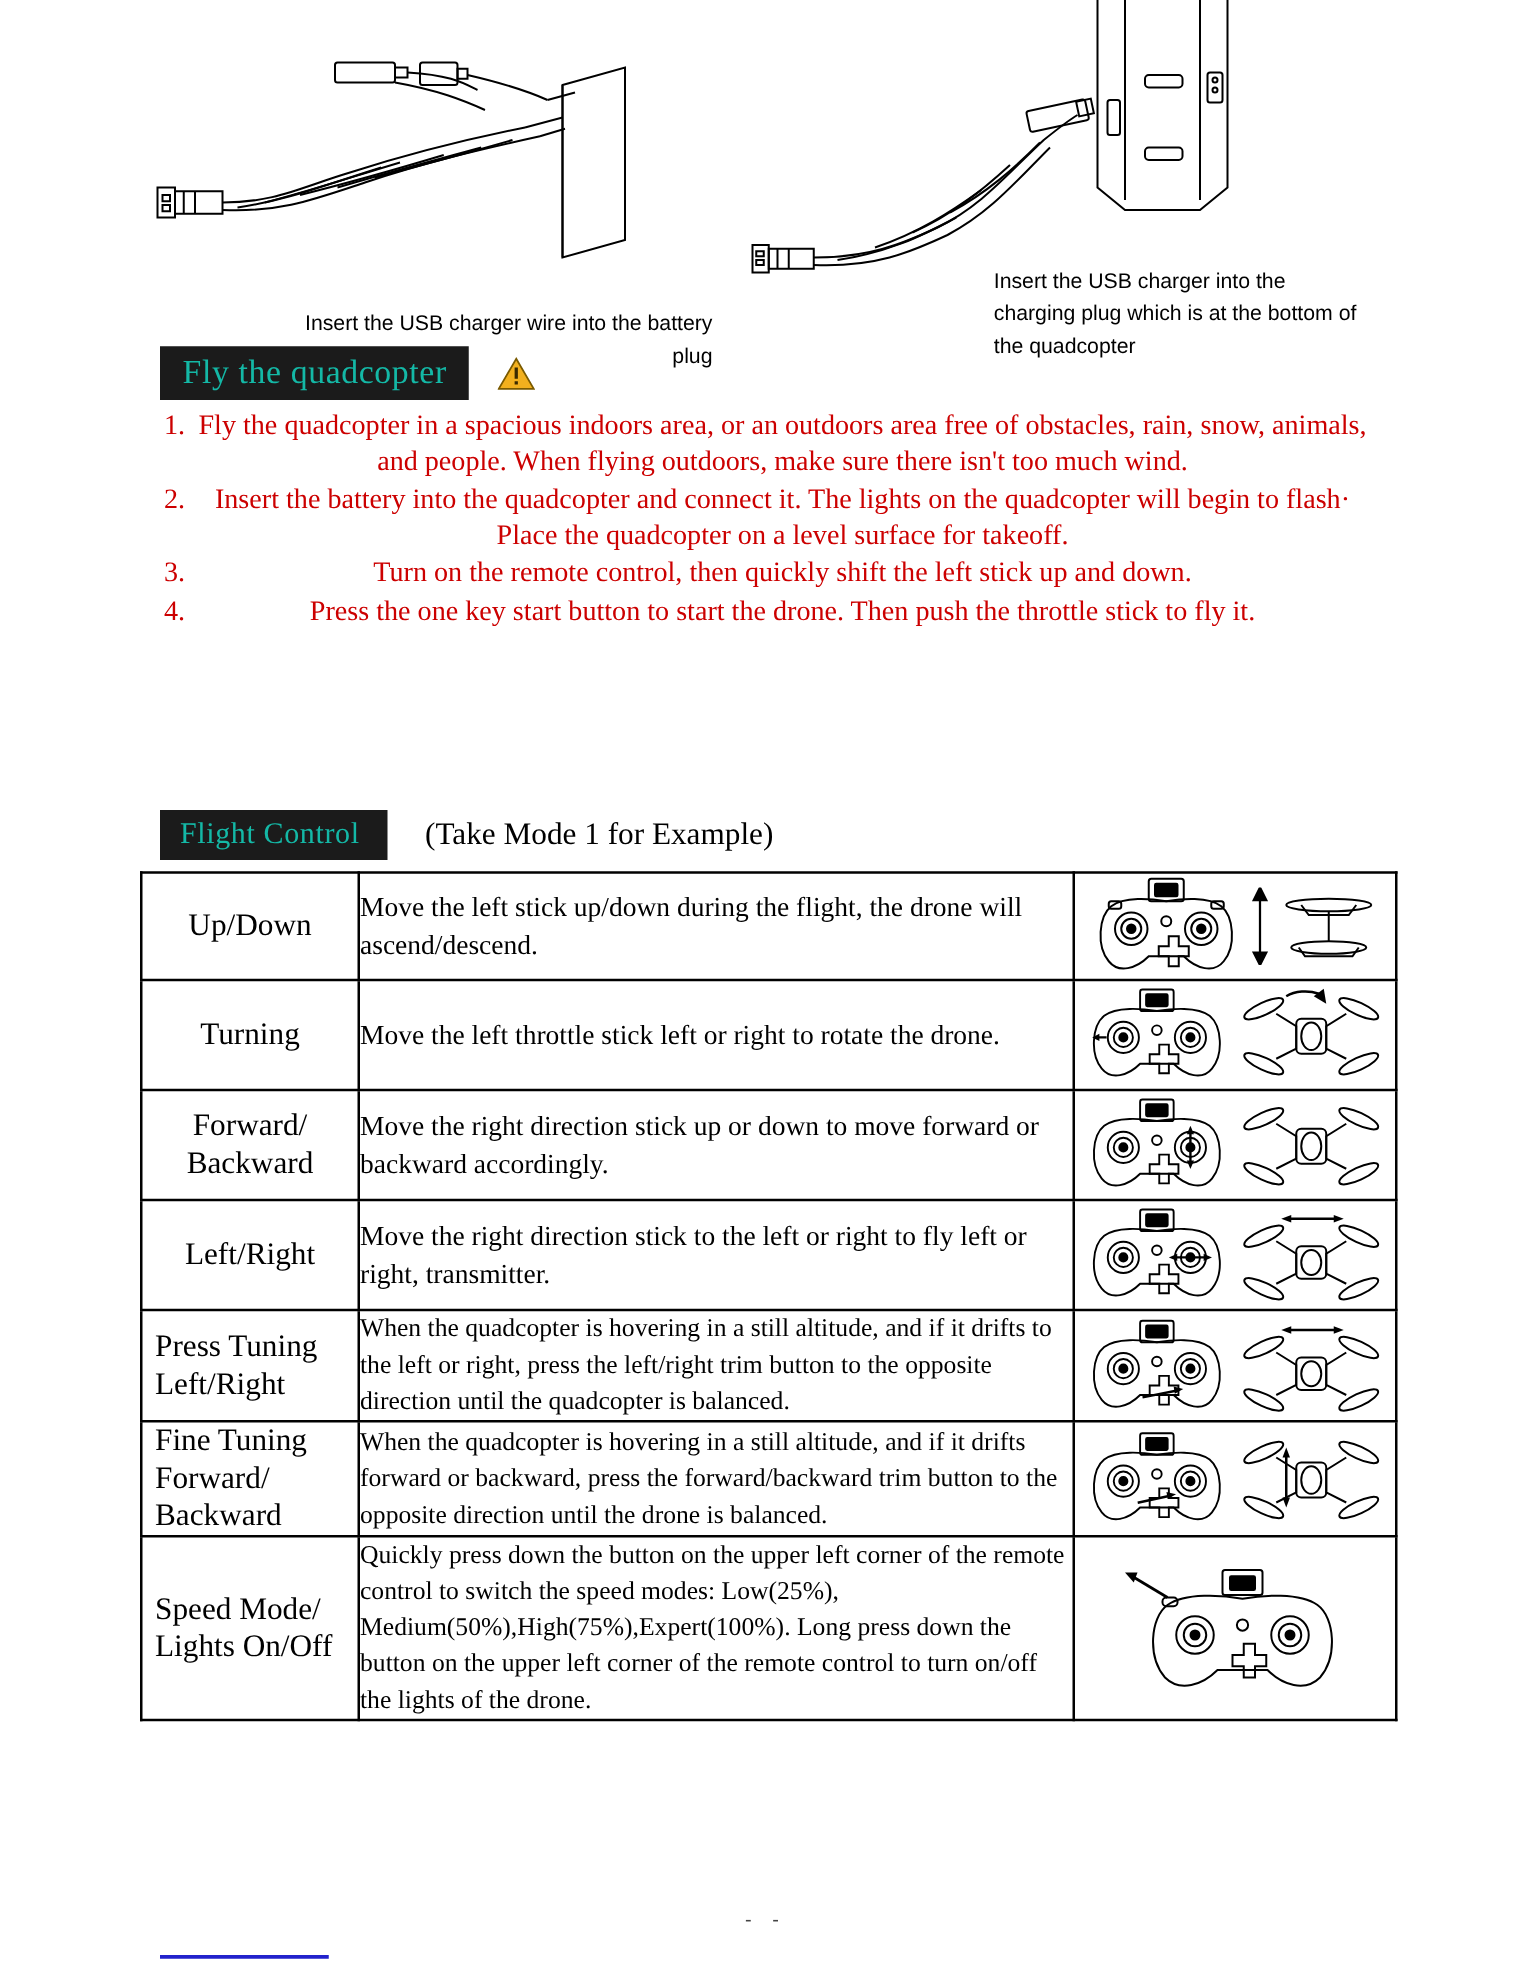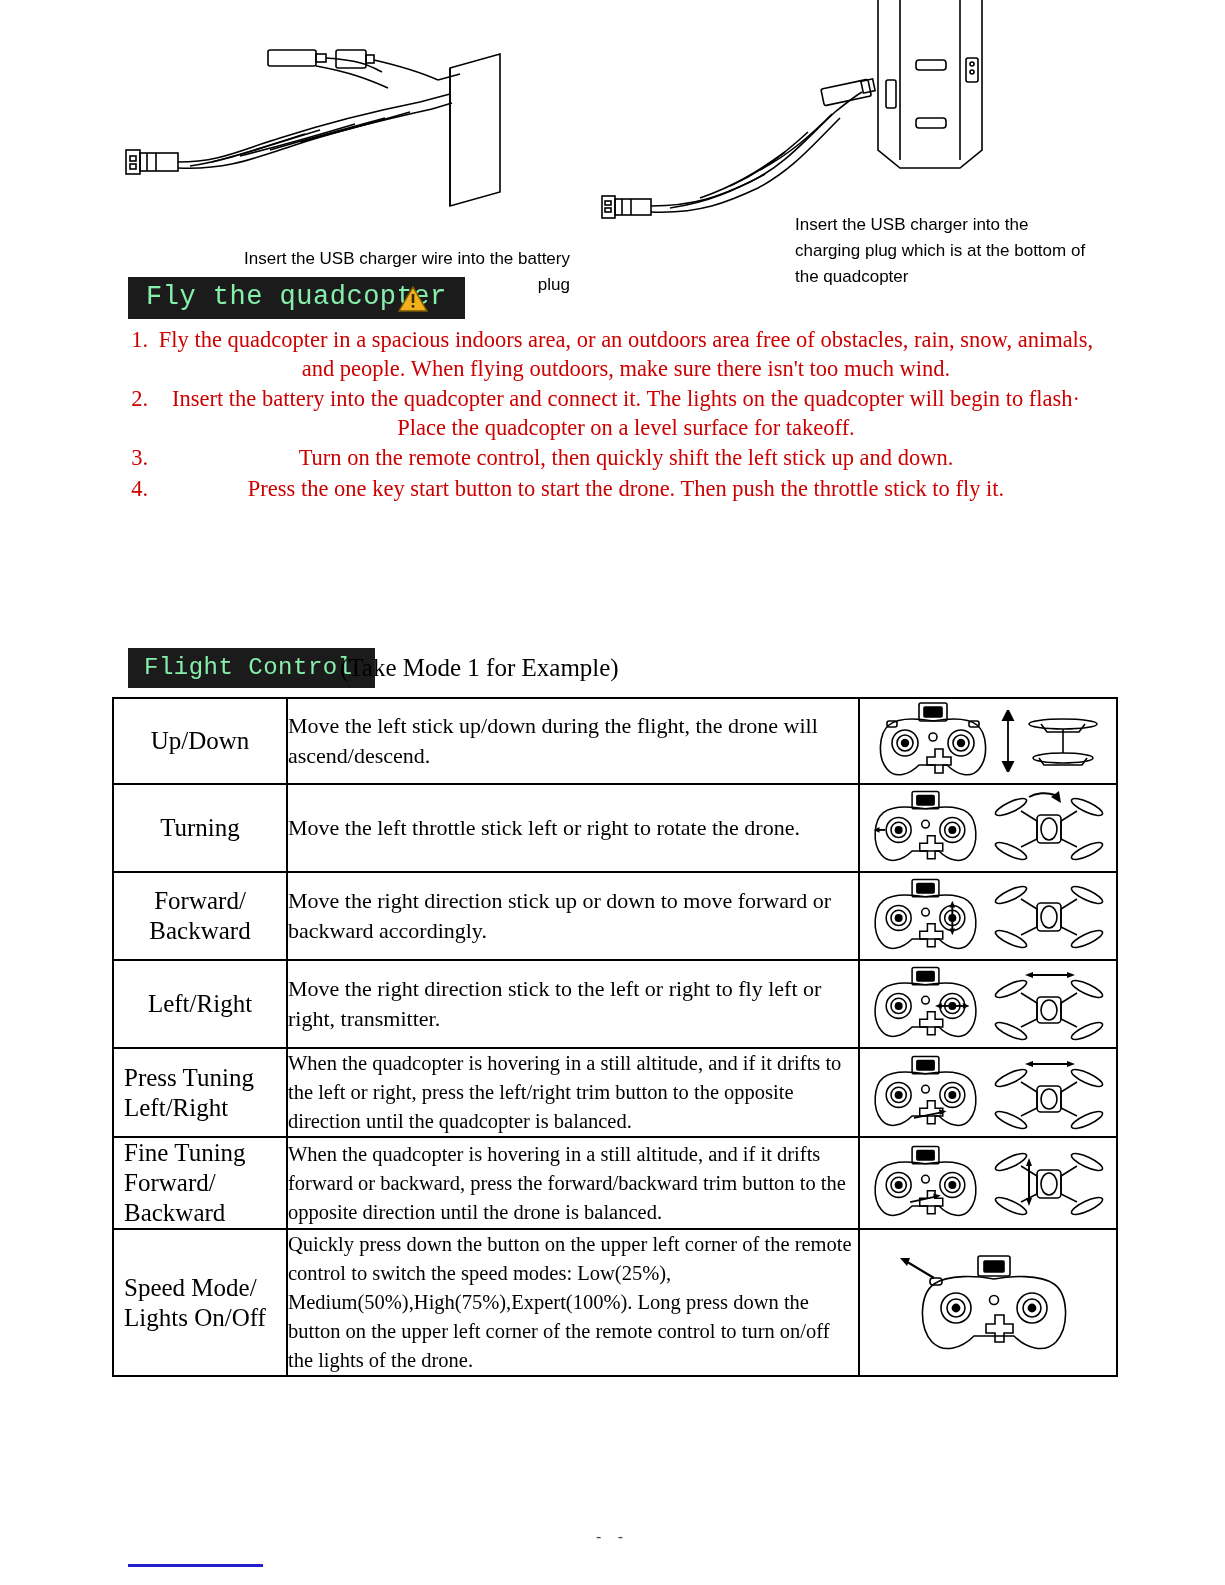--- a/index.html
+++ b/index.html
@@ -34,22 +34,22 @@
     line-height: 26px;
     color: #000;
   }
   .cap-left { left: 240px; top: 210px; width: 330px; text-align: right; margin-top: 36px; }
   .cap-right { left: 795px; top: 212px; width: 300px; text-align: left; }
 
   
   .sec-head {
     position: absolute;
     background: #1b1b1b;
-    color: #86efac;
-    font-family: Liberation Mono, monospace;
+    color: #14b8a6;
+    font-family: Liberation Serif, serif;
     font-size: 27px;
     padding: 5px 18px 7px 18px;
     letter-spacing: 0.5px;
   }
   #fly-head { left: 128px; top: 277px; }
   #fc-head  { left: 128px; top: 648px; font-size: 24px; padding: 6px 22px 7px 16px; }
 
   .warn-icon {
     position: absolute;
     left: 398px; top: 285px;

